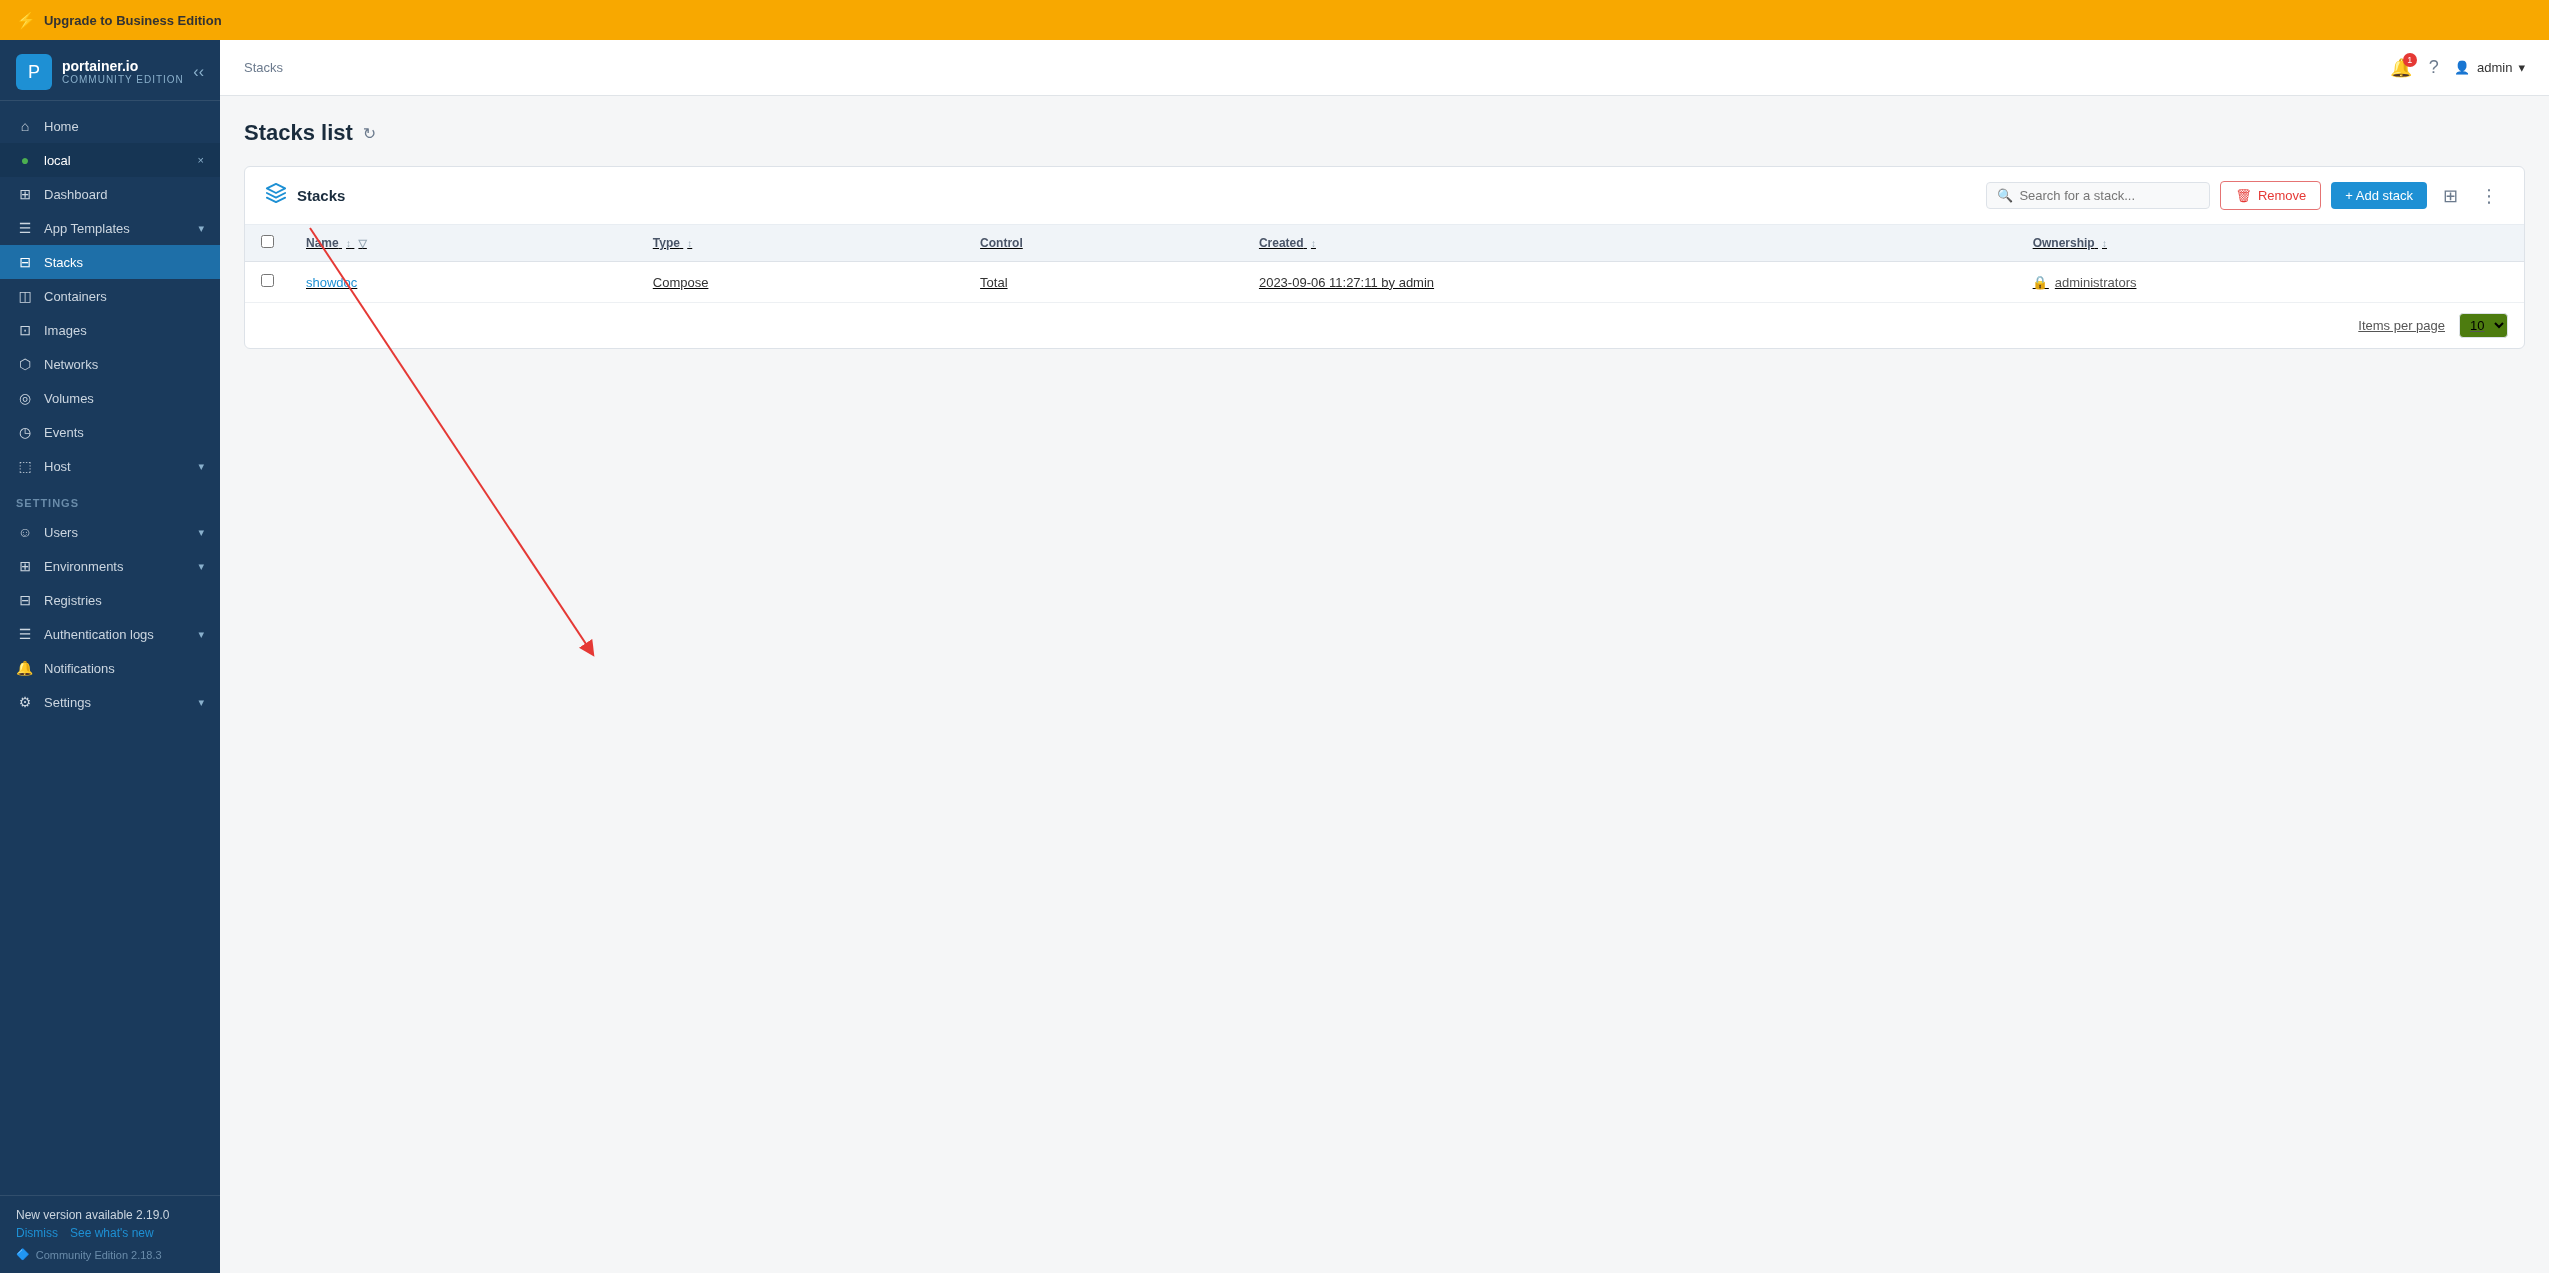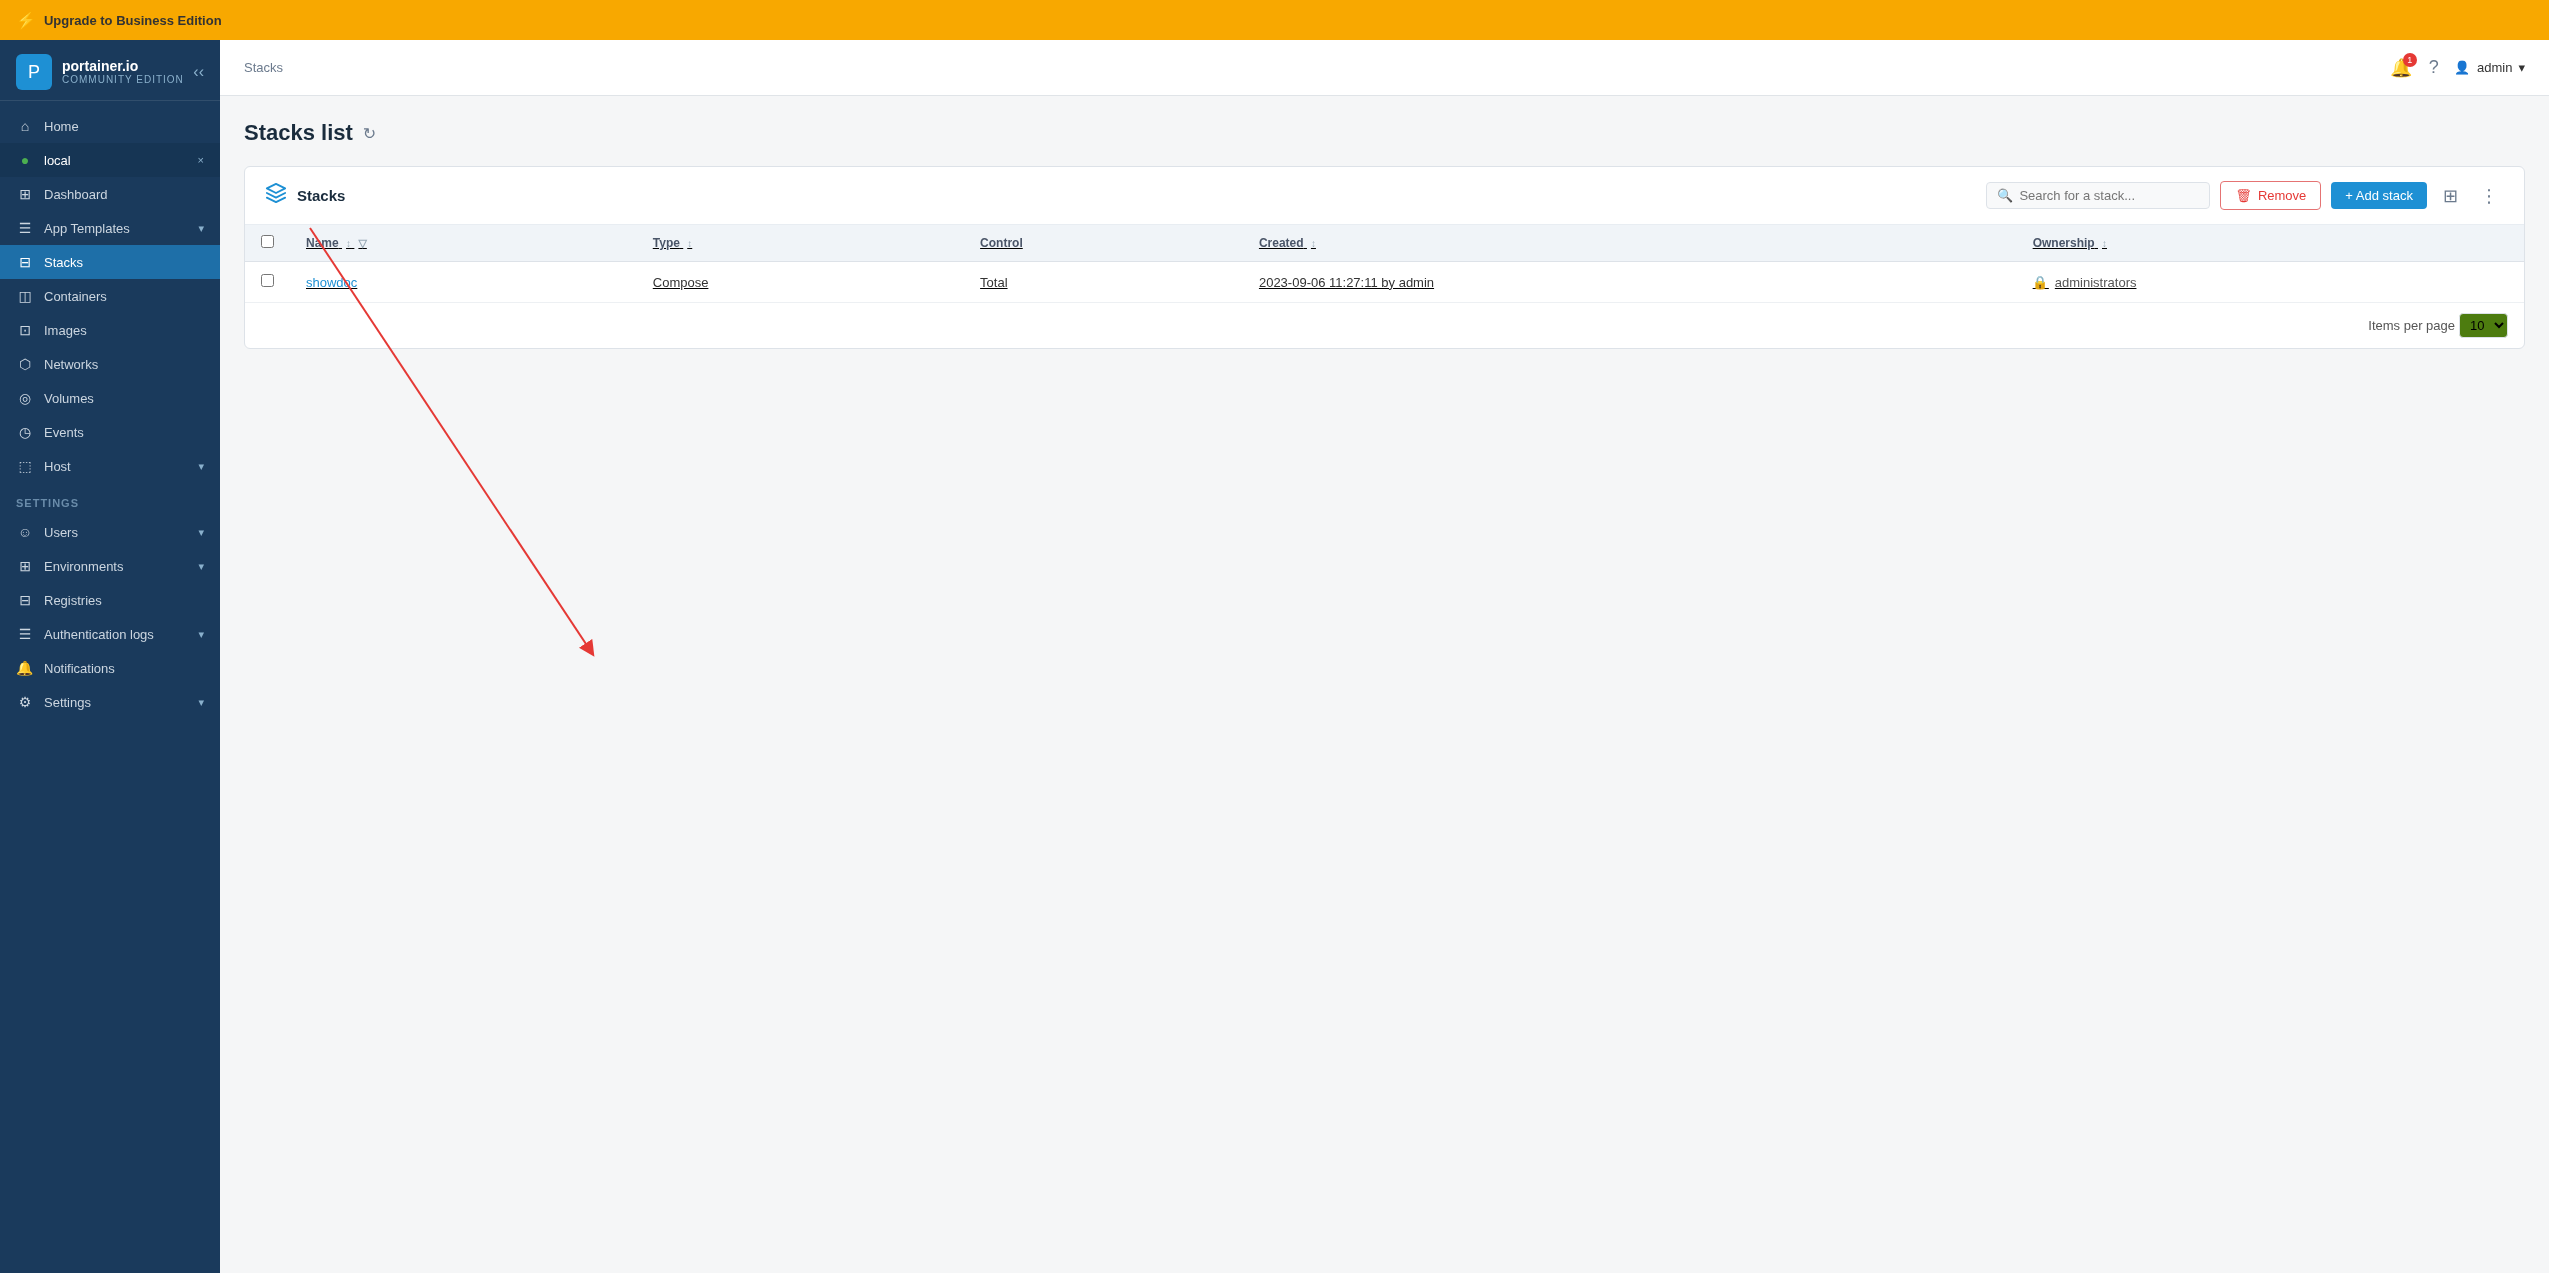--- a/index.html
+++ b/index.html
@@ -189,22 +189,22 @@
     .control-limited { display: flex; align-items: center; gap: 5px; color: #333; }
     .control-icon { color: #f5a623; font-size: 13px; }
 
     .ownership-cell { display: flex; align-items: center; gap: 6px; color: #555; }
     .ownership-icon { font-size: 13px; color: #9aaab7; }
 
     .table-footer {
       display: flex; align-items: center; justify-content: flex-end;
       padding: 10px 16px;
       border-top: 1px solid #edf0f3;
-      gap: 4px;
-      font-size: 13px; color: #555;
+      gap: 14px;
+      font-size: 13px; color: #555; text-decoration: underline;
     }
     .per-page-select {
       border: 1px solid #dde2e8; border-radius: 4px;
       padding: 3px 6px; font-size: 13px; background: #4d7c0f;
     }
 
     
     .arrow-overlay {
       position: fixed;
       top: 0; left: 0;
@@ -312,20 +312,31 @@
         <span class="nav-icon">🔔</span>
         <span class="nav-label">Notifications</span>
       </div>
       <div class="nav-item">
         <span class="nav-icon">⚙</span>
         <span class="nav-label">Settings</span>
         <span class="nav-chevron">▾</span>
       </div>
     </div>
 
+    <div class="sidebar-footer">
+      <div class="update-notice">New version available 2.19.0</div>
+      <div class="update-actions">
+        <a class="update-link">Dismiss</a>
+        <a class="update-link">See what's new</a>
+      </div>
+      <div class="sidebar-version">
+        <span>🔷</span>
+        <span>Community Edition 2.18.3</span>
+      </div>
+    </div>
   </div>
 
   <div class="main-content">
 
     <div class="header-bar">
       <div class="header-breadcrumb">
         <span>Stacks</span>
       </div>
       <div class="header-actions">
         <div class="header-icon notif">

